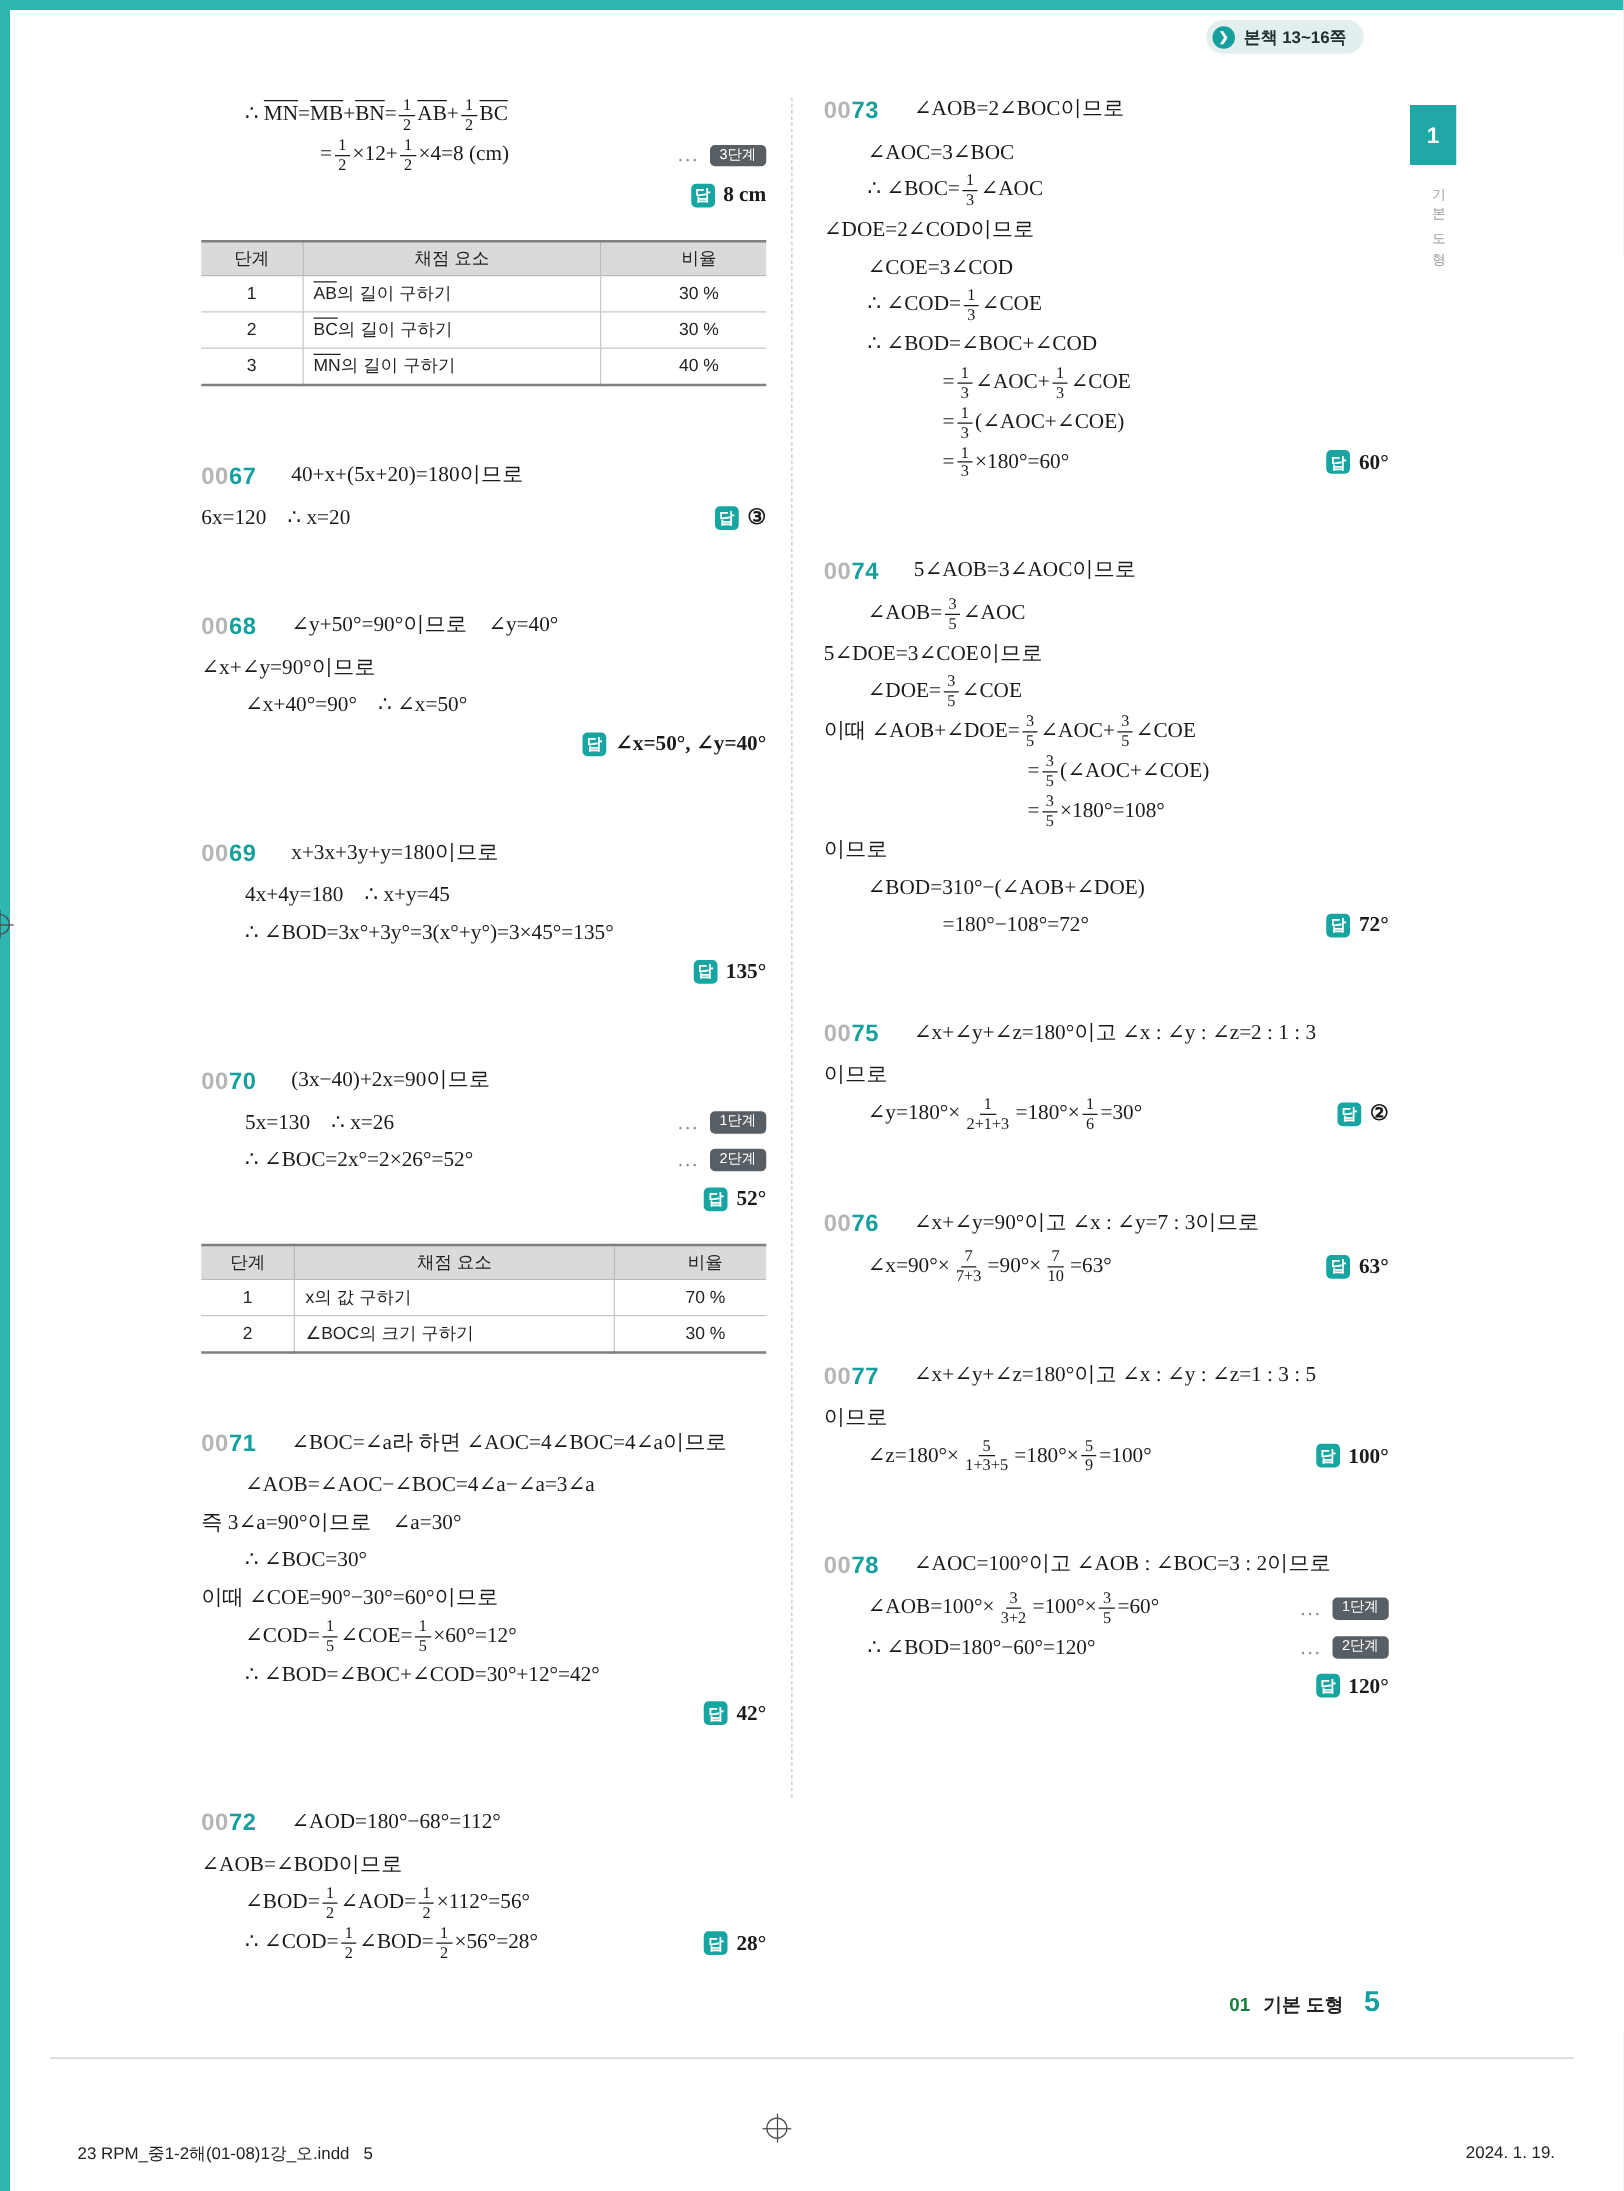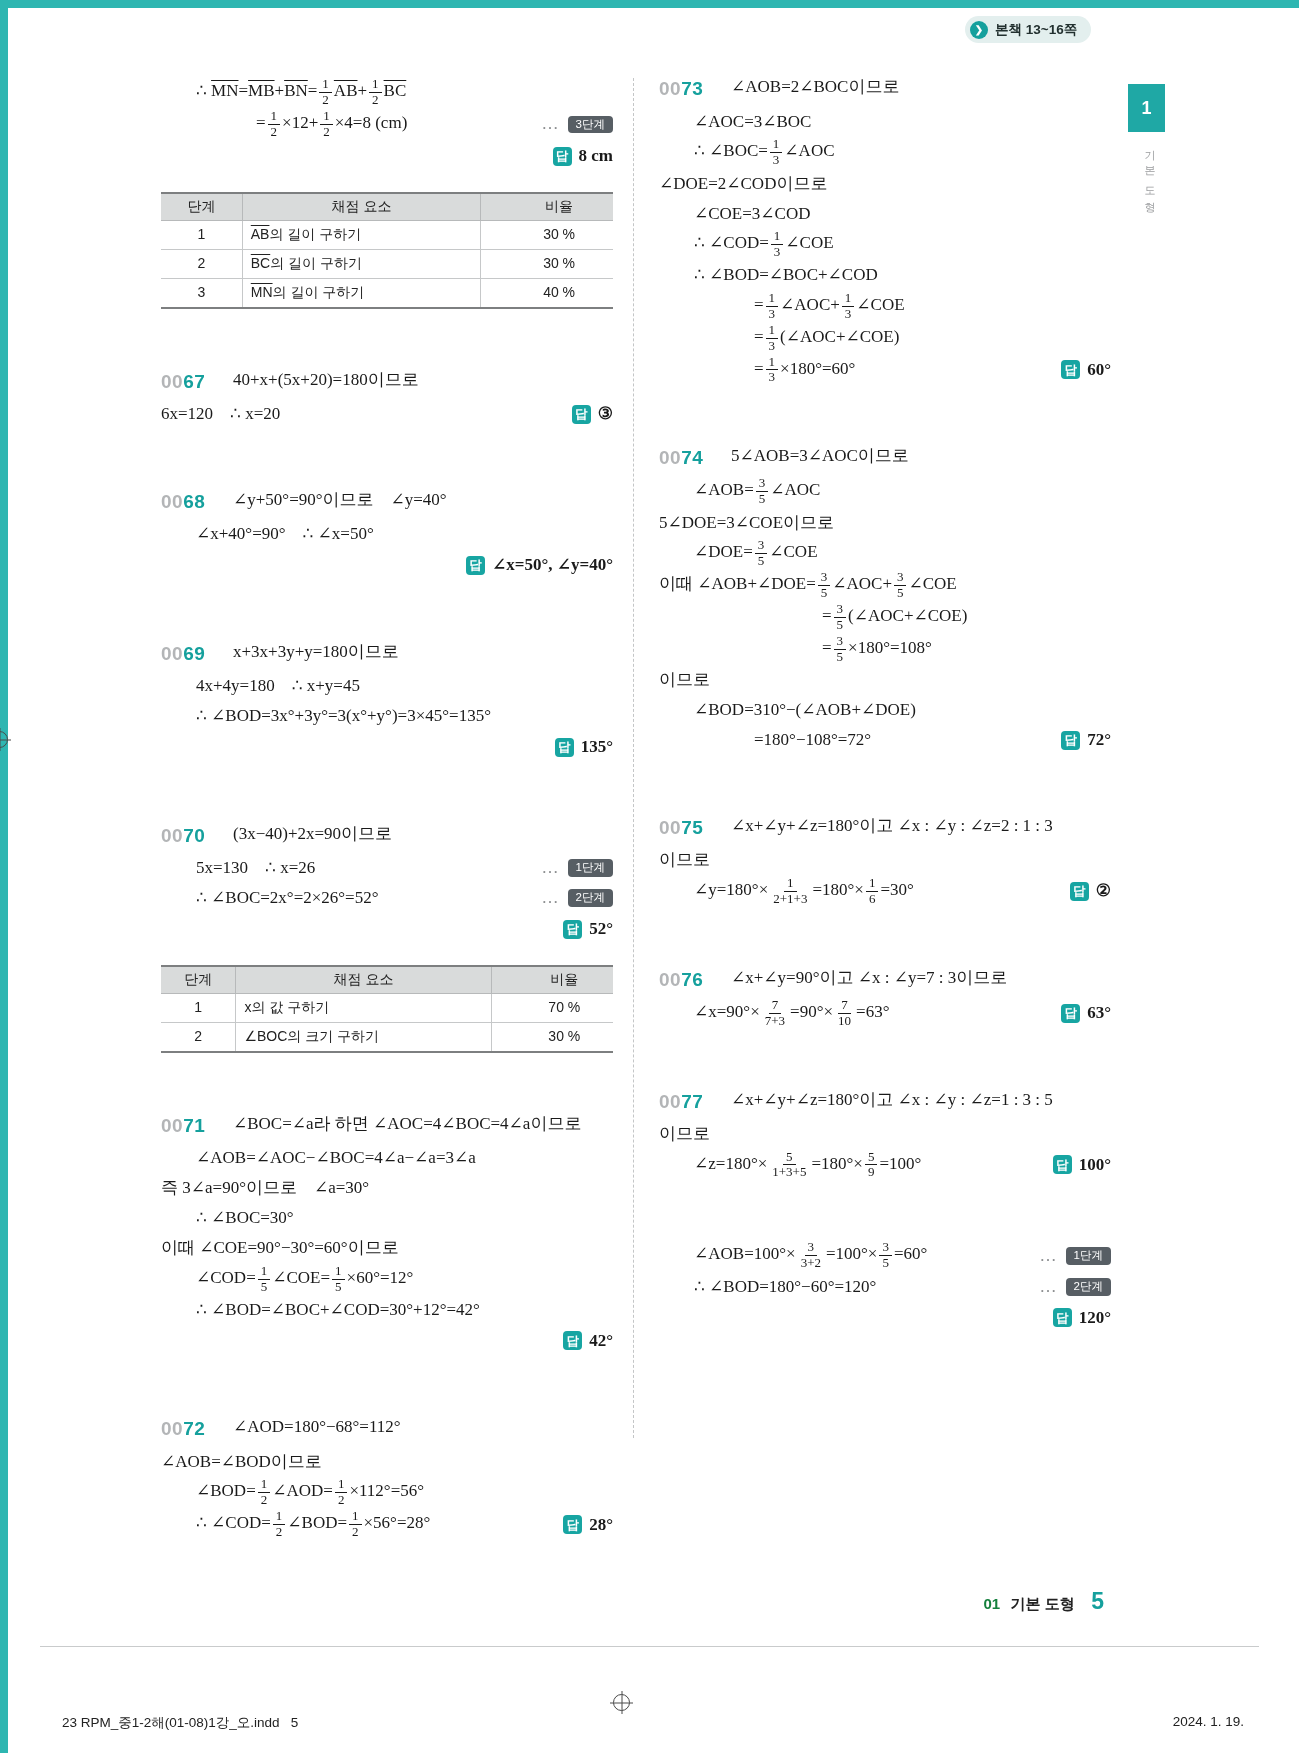--- a/index.html
+++ b/index.html
@@ -158,20 +158,23 @@
             <span class="aval">③</span>
           </span>
         </div>
       </div>
       <div class="prob">
         <div class="phead">
           <span class="pnum"><span class="p0">00</span><span class="p1">68</span></span>
           <span class="ptext">∠y+50°=90°이므로    ∠y=40°</span>
         </div>
         <div class="line">
+          <span class="mtext" style="padding-left: 0px;">∠x+∠y=90°이므로</span>
+        </div>
+        <div class="line">
           <span class="mtext" style="padding-left: 35px;">∠x+40°=90°    ∴ ∠x=50°</span>
         </div>
         <div class="line ansline">
           <span class="spacer"></span>
           <span class="ansgrp">
             <span class="abadge">답</span>
             <span class="aval">∠x=50°, ∠y=40°</span>
           </span>
         </div>
       </div>
@@ -411,20 +414,24 @@
         <div class="line">
           <span class="mtext" style="padding-left: 35px;">∠z=180°×<span class="frac"><span class="num">5</span><span class="den">1+3+5</span></span>=180°×<span class="frac"><span class="num">5</span><span class="den">9</span></span>=100°</span>
           <span class="spacer"></span>
           <span class="ansgrp">
             <span class="abadge">답</span>
             <span class="aval">100°</span>
           </span>
         </div>
       </div>
       <div class="prob">
+        <div class="phead">
+          <span class="pnum"><span class="p0">00</span><span class="p1">78</span></span>
+          <span class="ptext">∠AOC=100°이고 ∠AOB : ∠BOC=3 : 2이므로</span>
+        </div>
         <div class="line">
           <span class="mtext" style="padding-left: 35px;">∠AOB=100°×<span class="frac"><span class="num">3</span><span class="den">3+2</span></span>=100°×<span class="frac"><span class="num">3</span><span class="den">5</span></span>=60°</span>
           <span class="spacer"></span>
           <span class="dots">…</span>
           <span class="sbadge">1단계</span>
         </div>
         <div class="line">
           <span class="mtext" style="padding-left: 35px;">∴ ∠BOD=180°−60°=120°</span>
           <span class="spacer"></span>
           <span class="dots">…</span>

